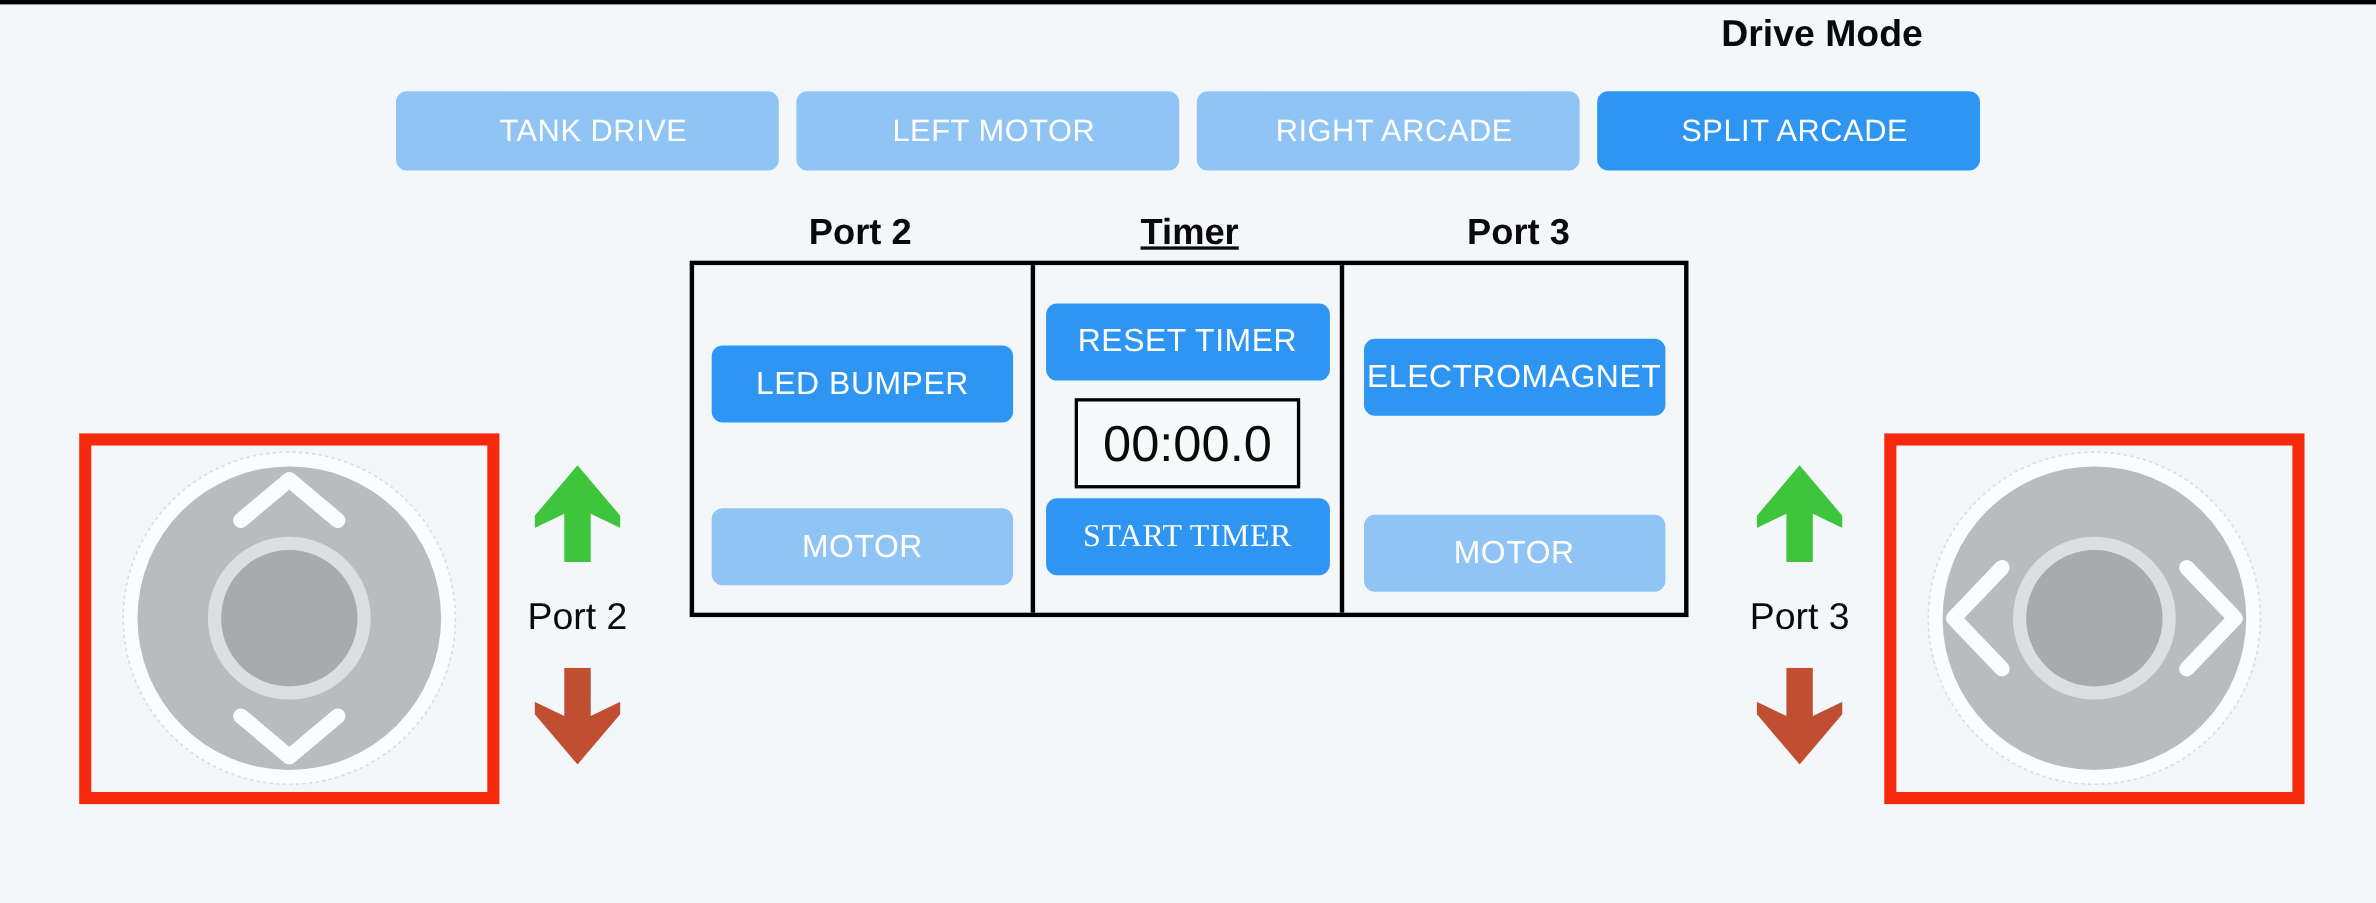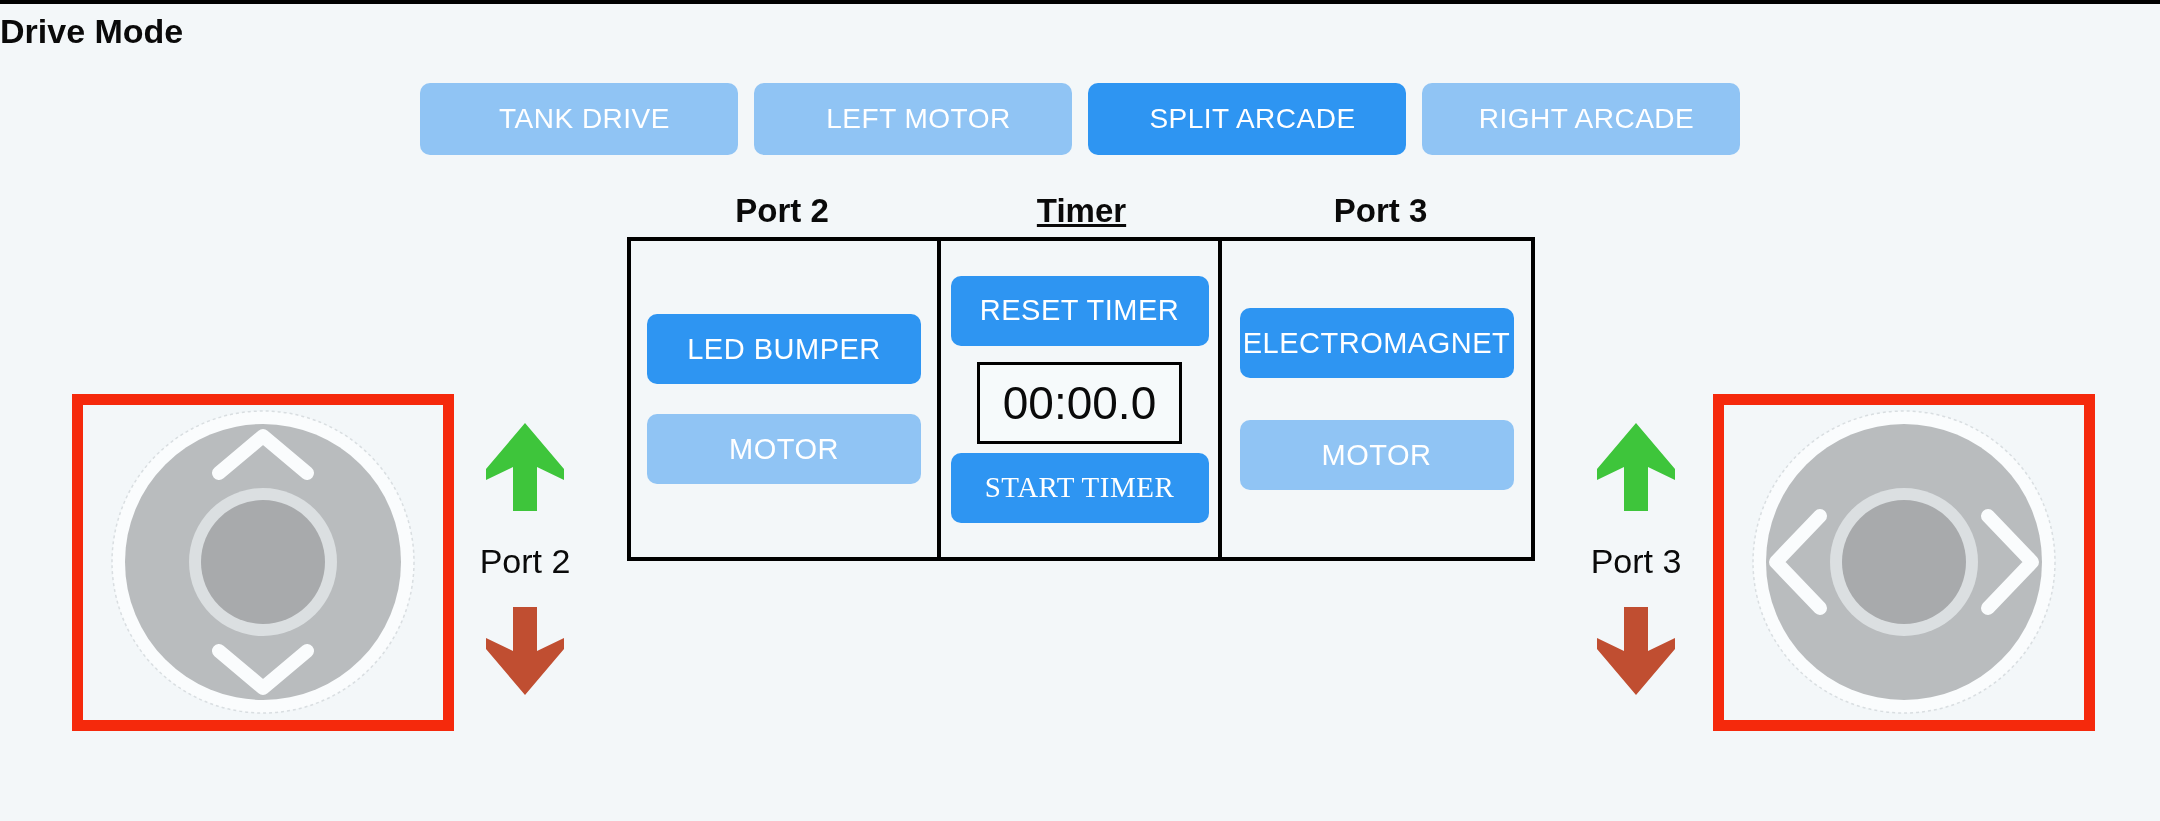--- a/index.html
+++ b/index.html
@@ -13,37 +13,37 @@
   }
   .stage { position: relative; width: 2160px; height: 821px; }
 
   .top-bar {
     position: absolute; left: 0; top: 0;
     width: 2160px; height: 4px; background: #000;
   }
 
   .page-title {
     position: absolute; left: 0; top: 12px; width: 1748px;
-    text-align: left; font-size: 34px; font-weight: 700; color: #0a0a0a;
+    text-align: right; font-size: 34px; font-weight: 700; color: #0a0a0a;
   }
 
   
   .drive-row {
     position: absolute; left: 0; top: 83px; width: 2160px;
     display: flex; justify-content: center; gap: 16px;
   }
   .btn {
     display: flex; align-items: center; justify-content: center;
     background: #90C4F4; color: #fff;
     border: none; border-radius: 10px;
     font-size: 28px; letter-spacing: 0.5px;
     font-family: inherit; cursor: pointer;
   }
   .btn.active { background: #2E95F2; }
-  .drive-btn { width: 318px; height: 72px; padding-left: 17px; }
+  .drive-btn { width: 348px; height: 72px; padding-left: 17px; }
 
   
   .panel-headers {
     position: absolute; left: 627px; top: 192px; width: 908px;
     display: flex; text-align: center;
     font-size: 33px; font-weight: 700; color: #0a0a0a;
   }
   .panel-headers .hdr-c1 { width: 310px; }
   .panel-headers .hdr-c2 { width: 289px; text-decoration: underline; }
   .panel-headers .hdr-c3 { width: 309px; }
@@ -57,21 +57,21 @@
   }
   .tcol {
     box-sizing: border-box; height: 100%;
     display: flex; flex-direction: column;
     align-items: center; justify-content: center;
   }
   .tcol-1 { width: 306px; gap: 30px; }
   .tcol-2 { width: 285px; border-left: 4px solid #000; border-right: 4px solid #000; }
   .tcol-3 { width: 309px; gap: 42px; }
 
-  .device-btn { width: 274px; height: 70px; font-size: 29px; }
+  .device-btn { width: 274px; height: 70px; font-size: 29px; margin-top: 48px; }
   .timer-btn  { width: 258px; height: 70px; font-size: 29px; }
   .timer-reset { margin-bottom: 16px; }
   .timer-start { margin-top: 9px; font-family: Liberation Serif, serif; }
 
   .timer-display {
     width: 205px; height: 82px; box-sizing: border-box;
     border: 3px solid #000; background: #F6FAFB;
     display: flex; align-items: center; justify-content: center;
     font-size: 46px; color: #0a0a0a;
   }
@@ -97,22 +97,22 @@
 
 <div class="stage">
 
   <div class="top-bar"></div>
 
   <div class="page-title">Drive Mode</div>
 
   <div class="drive-row">
     <button class="btn drive-btn">TANK DRIVE</button>
     <button class="btn drive-btn">LEFT MOTOR</button>
+    <button class="btn drive-btn">RIGHT ARCADE</button>
     <button class="btn drive-btn active">SPLIT ARCADE</button>
-    <button class="btn drive-btn">RIGHT ARCADE</button>
   </div>
 
   <div class="panel-headers">
     <div class="hdr-c1">Port 2</div>
     <div class="hdr-c2">Timer</div>
     <div class="hdr-c3">Port 3</div>
   </div>
 
   <div class="control-table">
     <div class="tcol tcol-1">

